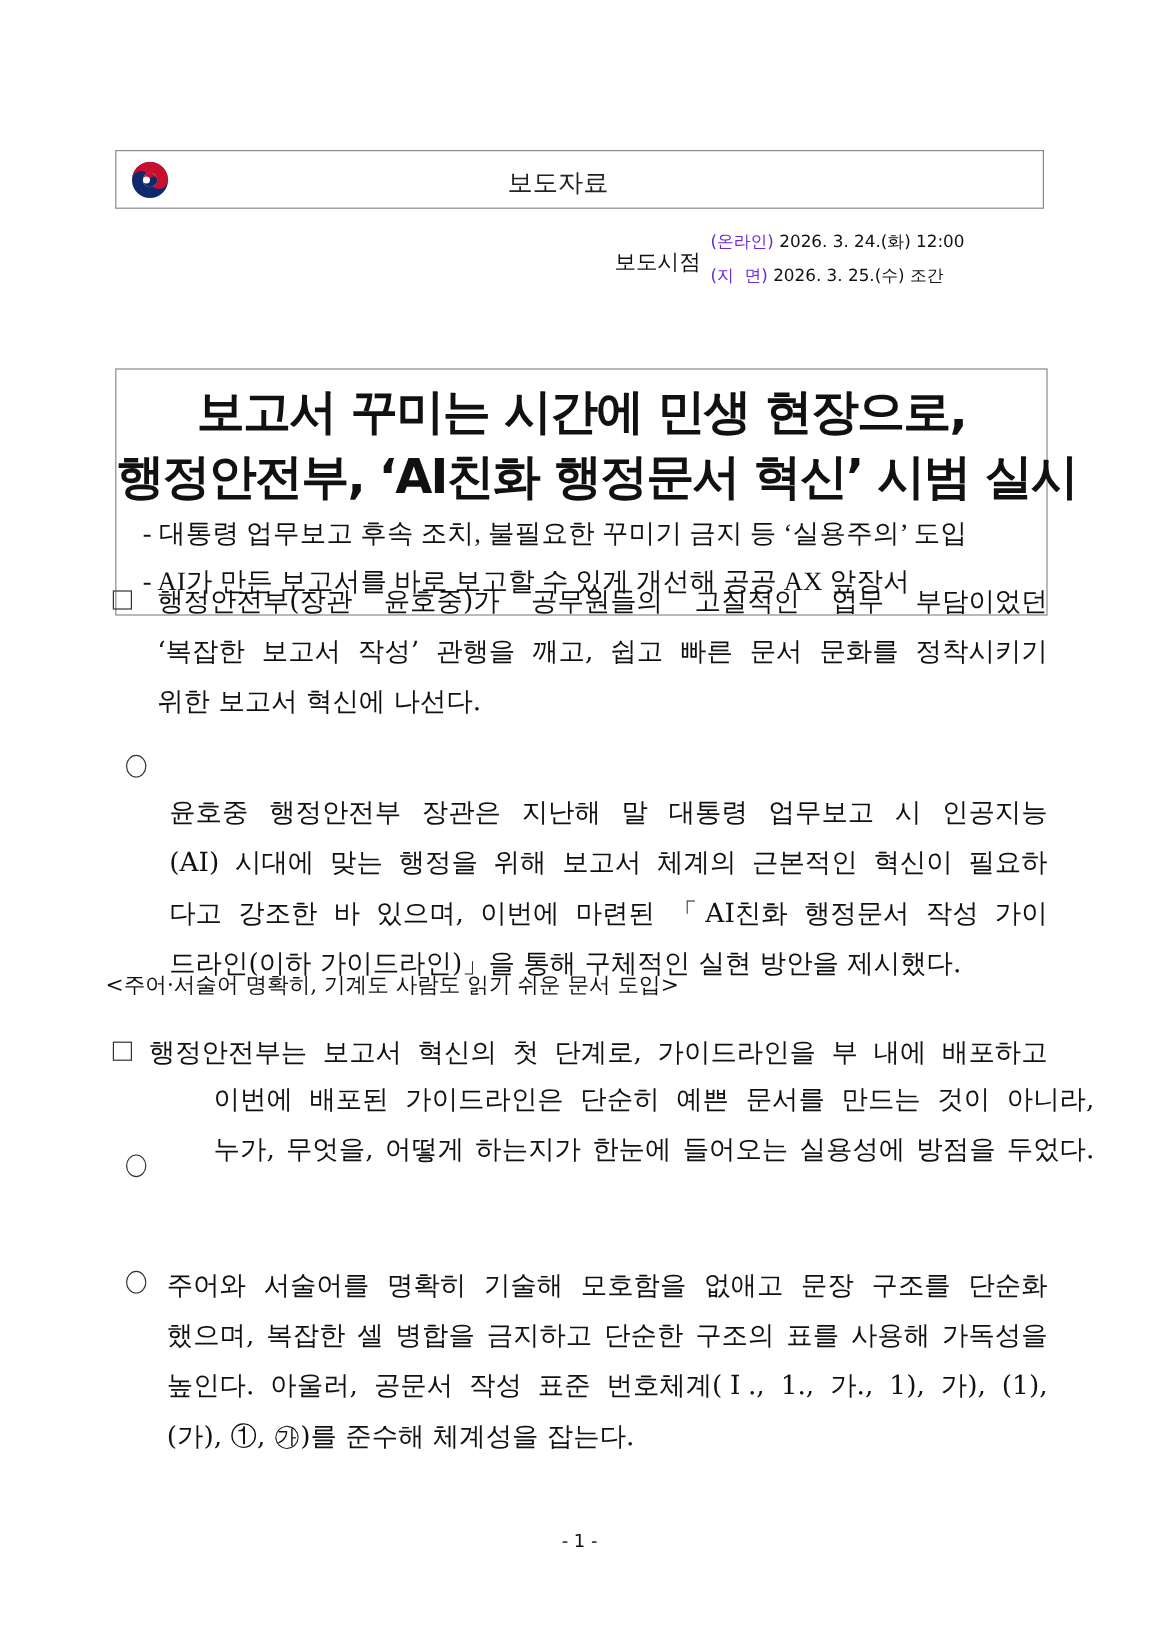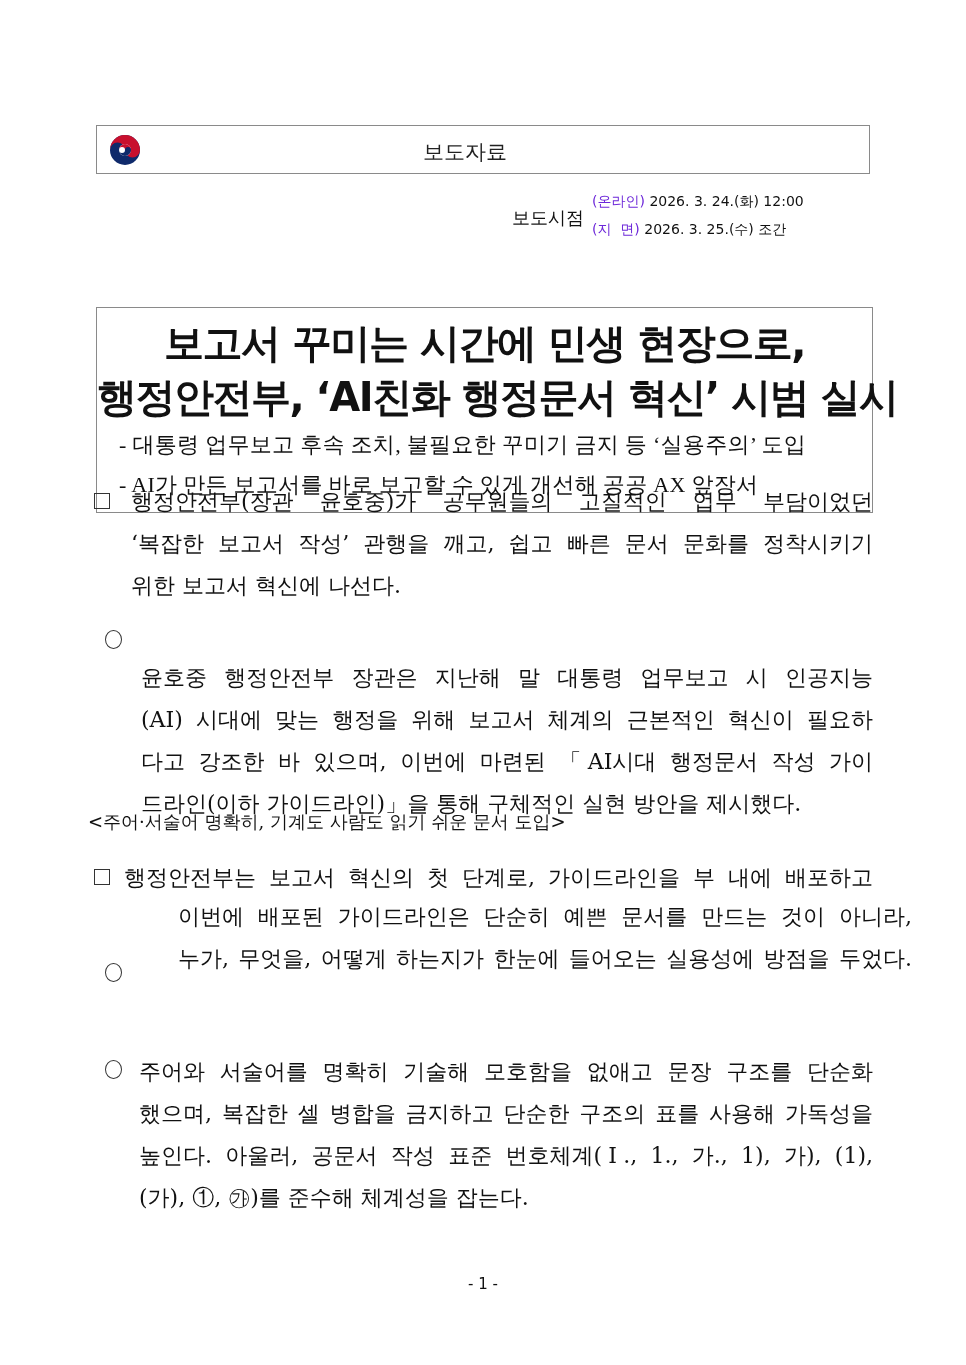--- a/index.html
+++ b/index.html
@@ -192,21 +192,21 @@
 <div class="para" style="left:131px; top:481px; width:742px;">
   <span class="line">행정안전부(장관 윤호중)가 공무원들의 고질적인 업무 부담이었던</span>
   <span class="line">‘복잡한 보고서 작성’ 관행을 깨고, 쉽고 빠른 문서 문화를 정착시키기</span>
   <span class="line last">위한 보고서 혁신에 나선다.</span>
 </div>
 
 <div class="bullet" style="left:105px; top:621px;"><span class="circle-bullet"></span></div>
 <div class="para" style="left:141px; top:621px; width:732px;margin-top:36px;">
   <span class="line">윤호중 행정안전부 장관은 지난해 말 대통령 업무보고 시 인공지능</span>
   <span class="line">(AI) 시대에 맞는 행정을 위해 보고서 체계의 근본적인 혁신이 필요하</span>
-  <span class="line">다고 강조한 바 있으며, 이번에 마련된 「AI시대 행정문서 작성 가이</span>
+  <span class="line">다고 강조한 바 있으며, 이번에 마련된 「AI친화 행정문서 작성 가이</span>
   <span class="line last">드라인(이하 가이드라인)」을 통해 구체적인 실현 방안을 제시했다.</span>
 </div>
 
 <div class="section-heading">&lt;주어·서술어 명확히, 기계도 사람도 읽기 쉬운 문서 도입&gt;</div>
 
 <div class="bullet" style="left:94px; top:857px;"><span class="square-bullet"></span></div>
 <div class="para" style="left:124px; top:857px; width:749px;">
   <span class="line">행정안전부는 보고서 혁신의 첫 단계로, 가이드라인을 부 내에 배포하고</span>
 </div>
 

